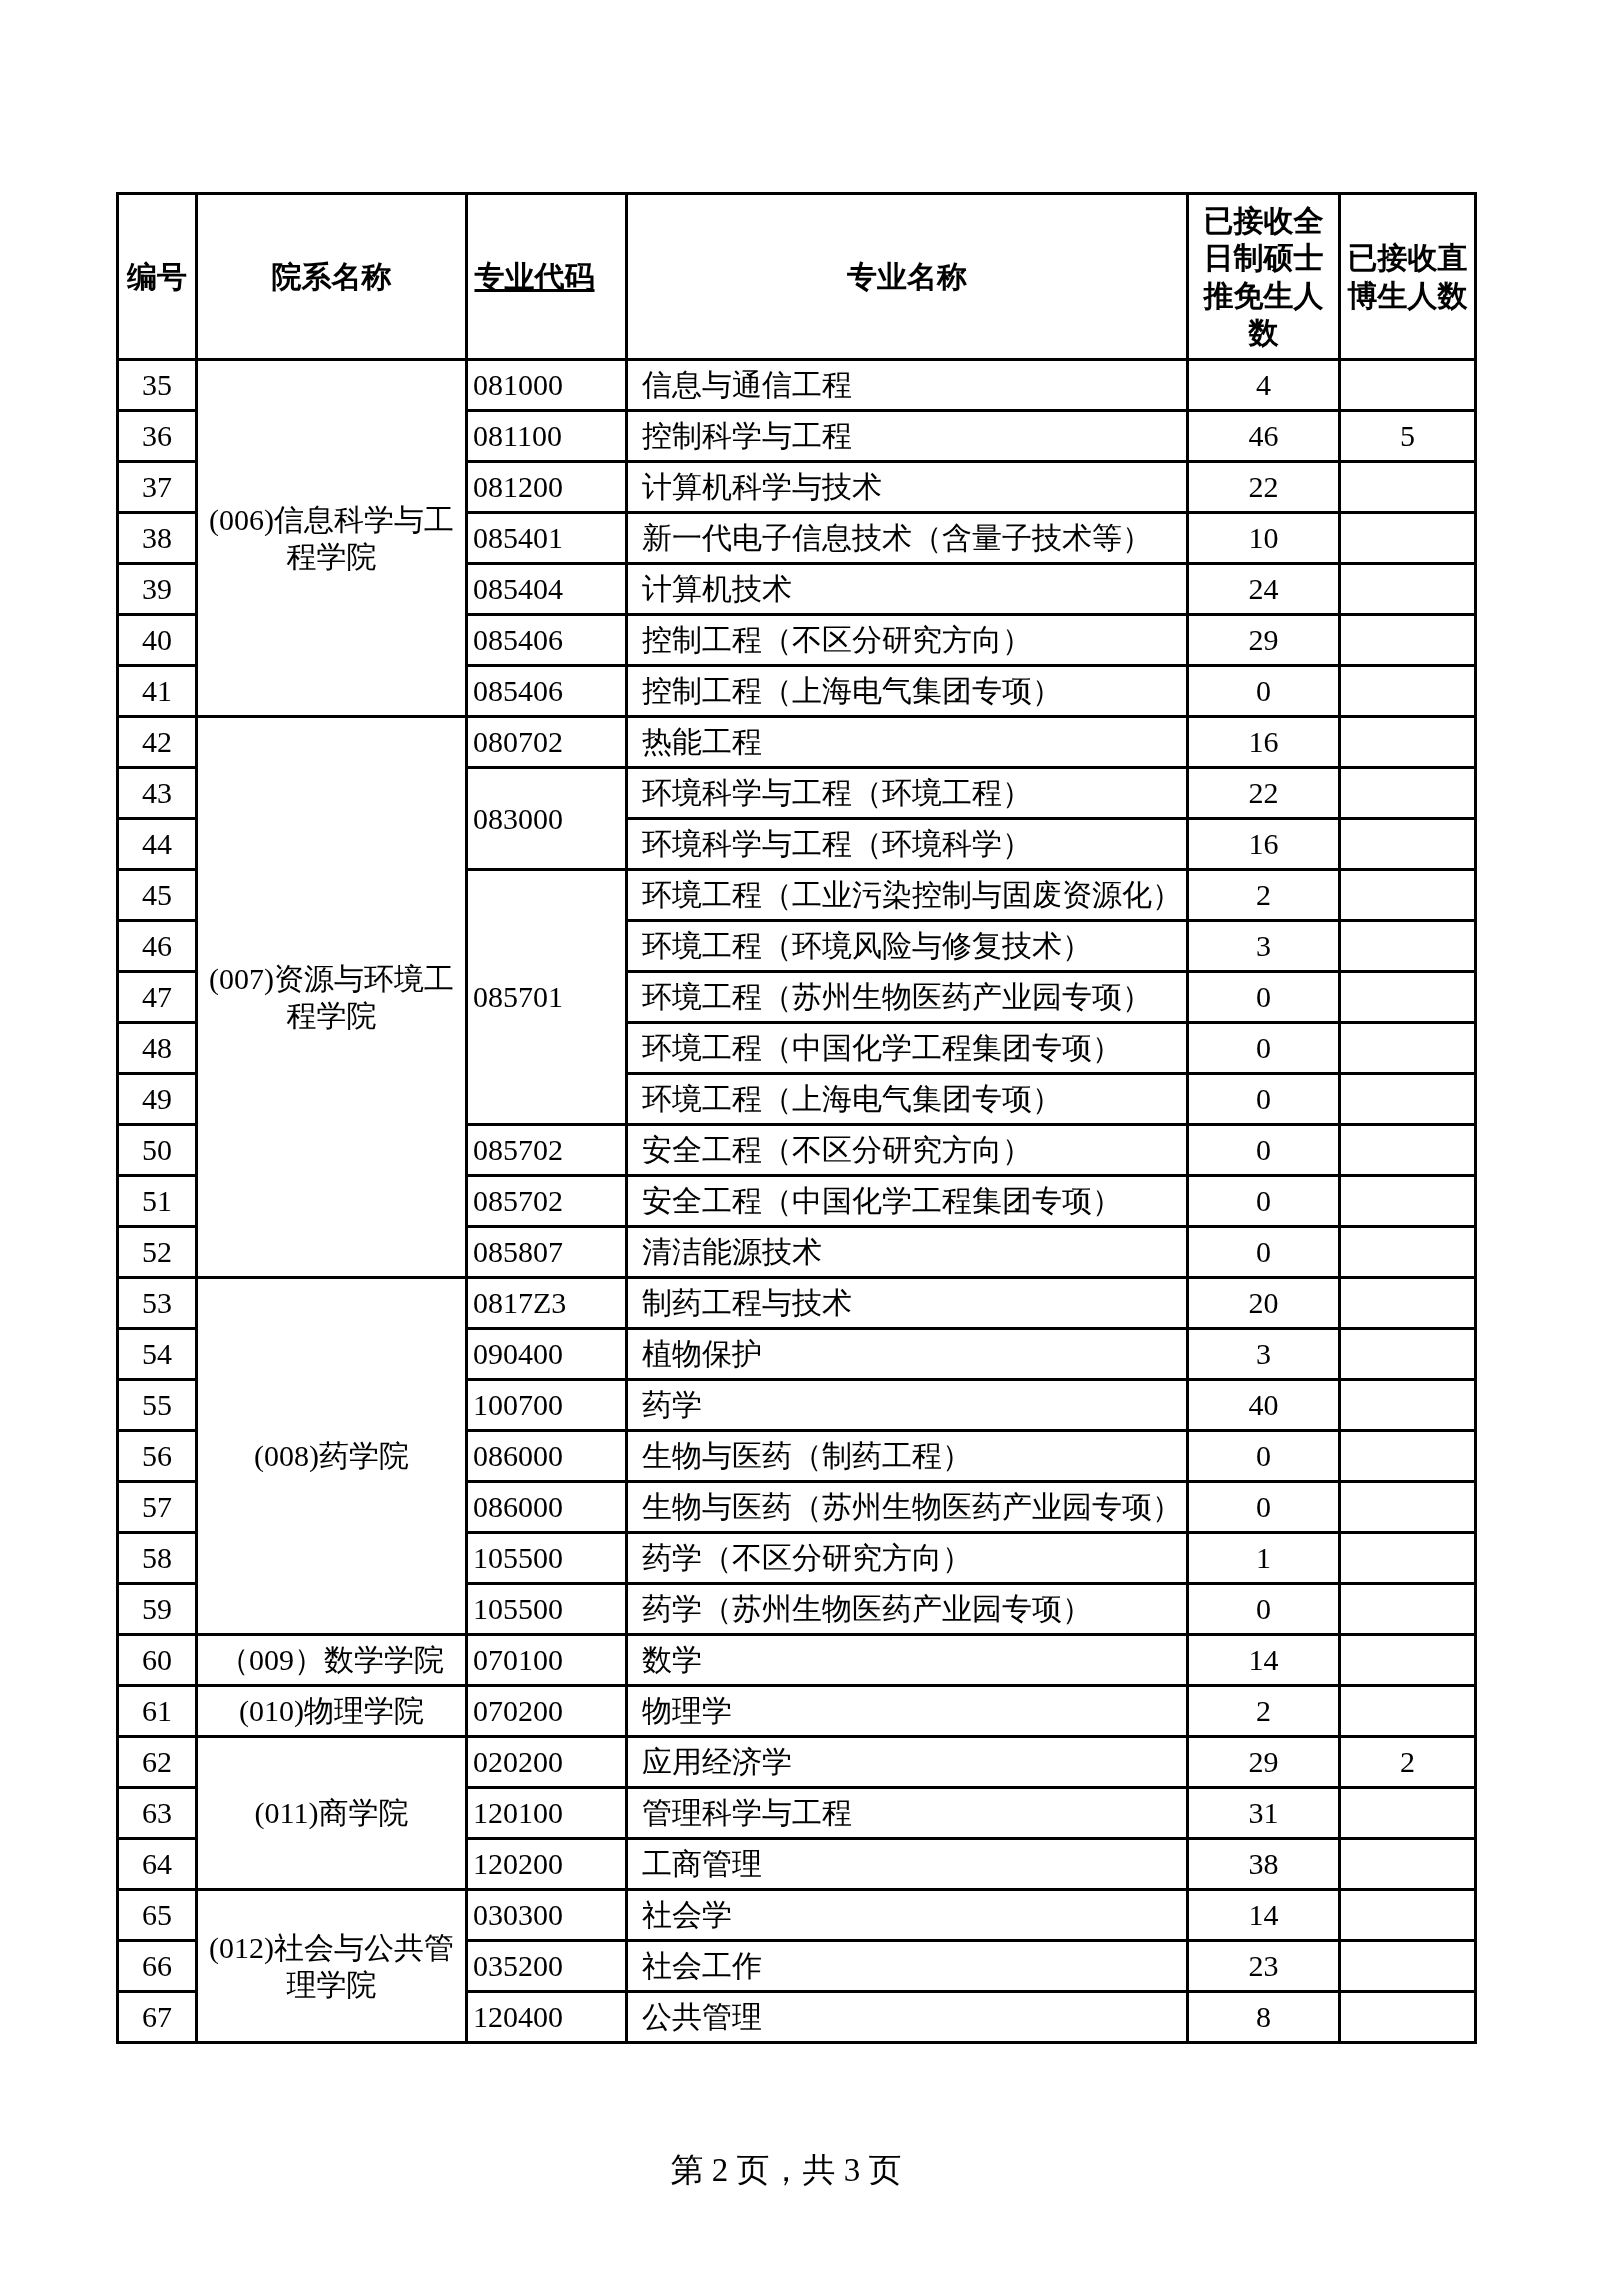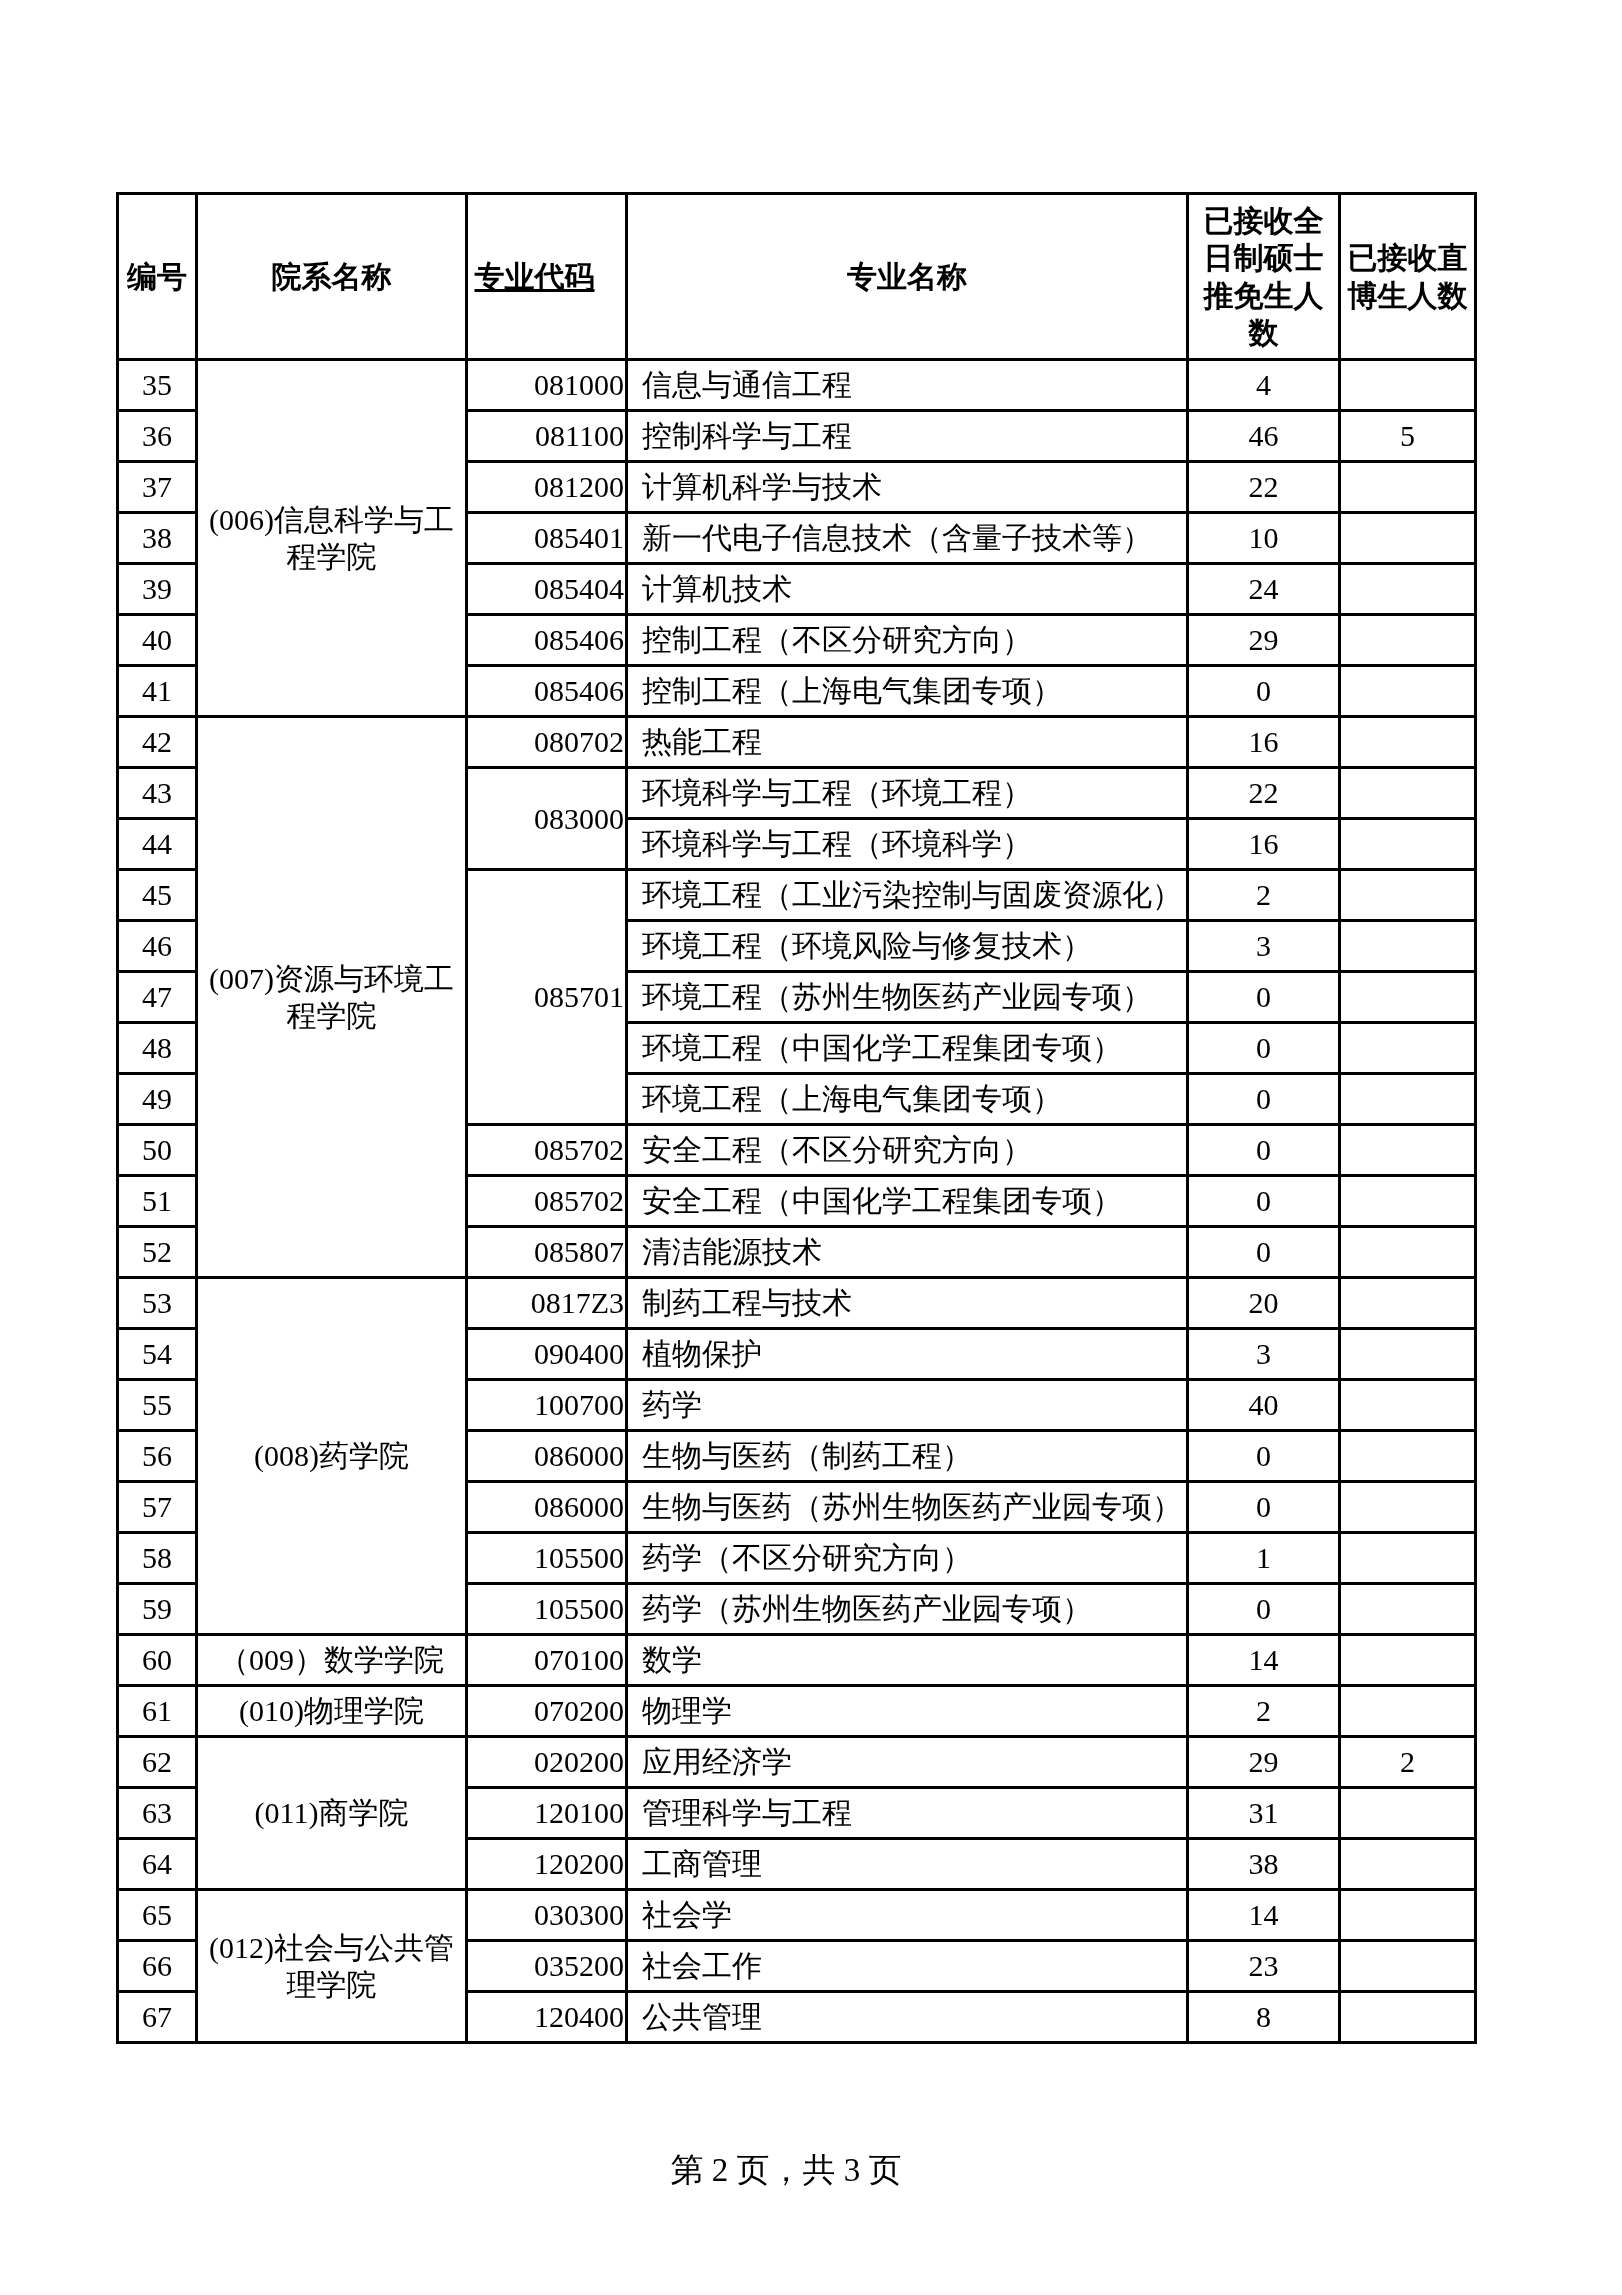--- a/index.html
+++ b/index.html
@@ -50,22 +50,22 @@
     padding-left: 6.5px;
     text-decoration: underline;
   }
   td.c-no   { text-align: center; }
   td.c-dept {
     text-align: center;
     word-break: break-all;
     padding: 0 2.6px;
   }
   td.c-code {
-    text-align: right;
-    padding-left: 13px;
+    text-align: left;
+    padding-left: 5px;
   }
   td.c-major {
     text-align: left;
     padding-left: 14px;
     white-space: nowrap;
   }
   td.c-num  { text-align: center; }
 
   .page-footer {
     position: absolute;

